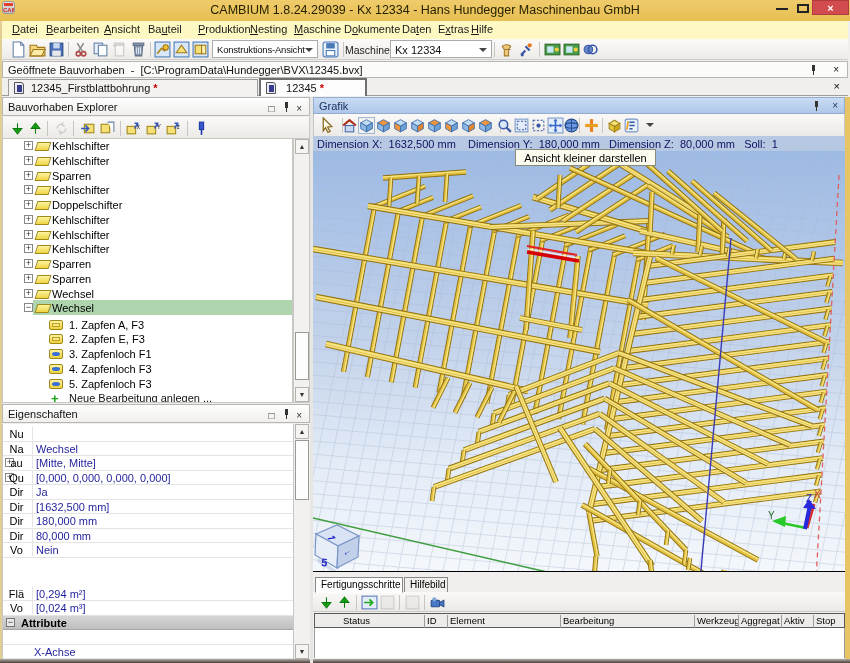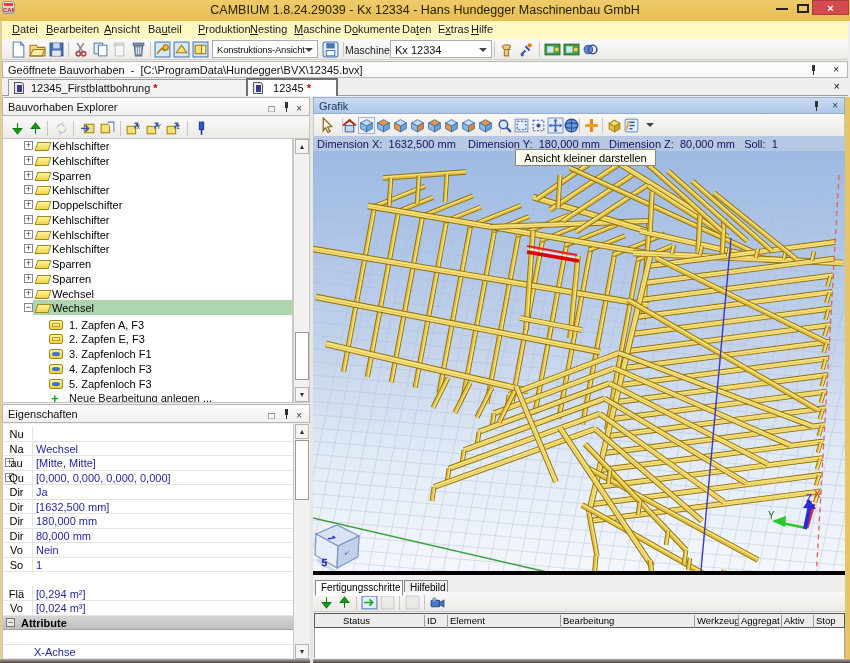--- a/index.html
+++ b/index.html
@@ -58,21 +58,21 @@
 .pplus{position:absolute;left:2px;top:2px;width:9px;height:9px;border:1px solid #888;background:#fff;font-size:9px;line-height:7px;text-align:center;color:#333}
 .pminus{position:absolute;left:3px;top:2px;width:9px;height:9px;border:1px solid #777;background:#E8E8E8;font-size:9px;line-height:7px;text-align:center;color:#333}
 .pattr{background:linear-gradient(#D5D5D5,#BFBFBF);border-bottom:1px solid #A5A5A5}
 #pscroll{position:absolute;left:293px;top:424px;width:17px;height:235px;background:#F2F1EF;border-left:1px solid #C9C7C3}
 
 #gtitle{position:absolute;left:313px;top:97px;width:532px;height:17px;background:linear-gradient(#CADBF3,#AFC7E8);border:1px solid #93ADD1;font-size:11px;color:#17305E;padding:2px 0 0 5px}
 #gtools{position:absolute;left:313px;top:114px;width:532px;height:23px;background:linear-gradient(#FAF9F8,#ECEAE6);border:1px solid #C9C7C3;border-top:none}
 #dimbar{position:absolute;left:313px;top:136px;width:532px;height:15px;background:#B7C9E2;font-size:11px;color:#101060;padding:2px 0 0 4px;white-space:nowrap}
 #tooltip{position:absolute;left:515px;top:149px;width:141px;height:17px;background:#FBFBEF;border:1px solid #8A8A7A;font-size:11px;color:#000;text-align:center;padding-top:2px;z-index:9}
 
-#btabs{position:absolute;left:313px;top:571px;width:532px;height:21px;background:#F0EFED;border-top:4px solid #000000}
+#btabs{position:absolute;left:313px;top:571px;width:532px;height:21px;background:#F0EFED;border-top:1px solid #000000}
 .btab{position:absolute;top:5px;font-size:11px;background:#F0EFED;border:1px solid #8A8886;height:16px;padding:1px 5px 0 5px}
 .btab.active{background:#FDFDFD;border-bottom:1px solid #FDFDFD;z-index:2}
 #btools{position:absolute;left:313px;top:592px;width:532px;height:20px;background:linear-gradient(#FAF9F8,#ECEAE6);border-bottom:1px solid #C9C7C3}
 #bhead{position:absolute;left:314px;top:613px;width:531px;height:15px;background:#EDECEA;border:1px solid #5A5A5A;font-size:11px;color:#000}
 .hcell{position:absolute;top:1px;padding-left:2px;border-right:1px solid #9D9C99;height:13px;font-size:9.5px;overflow:hidden;white-space:nowrap}
 #bwhite{position:absolute;left:314px;top:628px;width:531px;height:30px;background:#fff;border-left:1px solid #9D9C99;border-right:1px solid #9D9C99}
 
 #wleft{position:absolute;left:0;top:21px;width:2px;height:642px;background:#E2CE92}
 #wright{position:absolute;left:845px;top:97px;width:5px;height:566px;background:#E7C565}
 #wbottom{position:absolute;left:0;top:659px;width:850px;height:4px;background:linear-gradient(#B0AEA8,#4E4039)}
@@ -186,21 +186,21 @@
 </div>
 
 <div id="openbar">
     <span style="position:absolute;left:5px;top:2px">Geöffnete Bauvorhaben&nbsp; -&nbsp; [C:\ProgramData\Hundegger\BVX\12345.bvx]</span>
 <span class="pin" style="position:absolute;right:30px;top:3px"></span>
     <span style="position:absolute;right:8px;top:2px;font-size:10px">×</span>
   </div>
 
 <div id="tabbar">
  <div class="ftab" style="left:6px;top:1px;width:250px"><span class="docico"></span>12345_Firstblattbohrung <span class="redstar">*</span></div>
- <div class="ftab active" style="left:244px;top:0px;width:92px"><span class="docico"></span>&nbsp;12345 <span class="redstar">*</span></div>
+ <div class="ftab active" style="left:257px;top:0px;width:108px"><span class="docico"></span>&nbsp;12345 <span class="redstar">*</span></div>
  <span style="position:absolute;right:8px;top:2px;font-size:11px">×</span>
 </div>
 
 <div class="ptitle" style="left:2px;top:97px;width:308px">Bauvorhaben Explorer<span class="pbtns">□ <span class="pin"></span> ×</span></div>
 <div id="betools">
  <svg class="tico" style="left:6px;top:3px" viewBox="0 0 16 16">
       <path d="M8 3v7M8 13l-4-5h8z" fill="#18A818" stroke="#0A7A0A"></path>
     </svg>
  <svg class="tico" style="left:24px;top:3px" viewBox="0 0 16 16">
       <path d="M8 13V6M8 3L4 8h8z" fill="#18A818" stroke="#0A7A0A"></path>
@@ -375,24 +375,20 @@
       <span class="plab">Dir</span>
       <span class="pval">180,000 mm</span>
     </div>
     <div class="prow" style="top:104.5px">
       <span class="plab">Dir</span>
       <span class="pval">80,000 mm</span>
     </div>
     <div class="prow" style="top:119.0px">
       <span class="plab">Vo</span>
       <span class="pval">Nein</span>
-    </div>
-    <div class="prow" style="top:133.5px">
-      <span class="plab">So</span>
-      <span class="pval">1</span>
     </div>
     <div class="prow" style="top:162.5px">
       <span class="plab">Flä</span>
       <span class="pval">[0,294 m²]</span>
     </div>
     <div class="prow" style="top:177.0px">
       <span class="plab">Vo</span>
       <span class="pval">[0,024 m³]</span>
     </div>
     <div class="prow pattr" style="top:191.5px">

